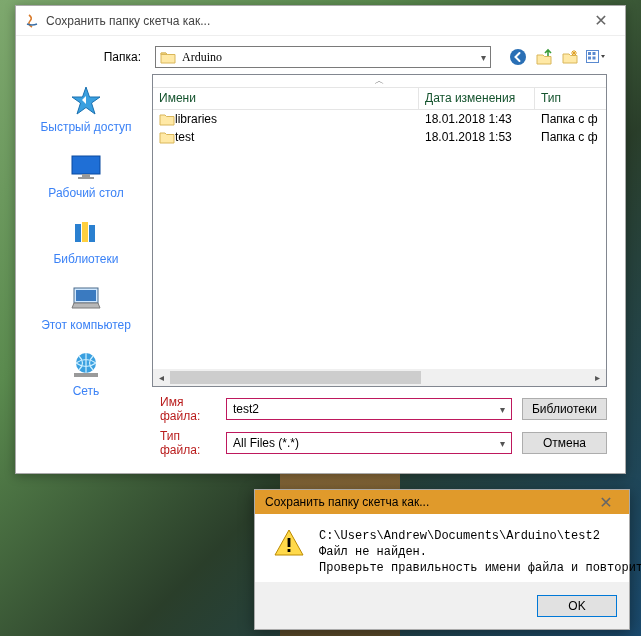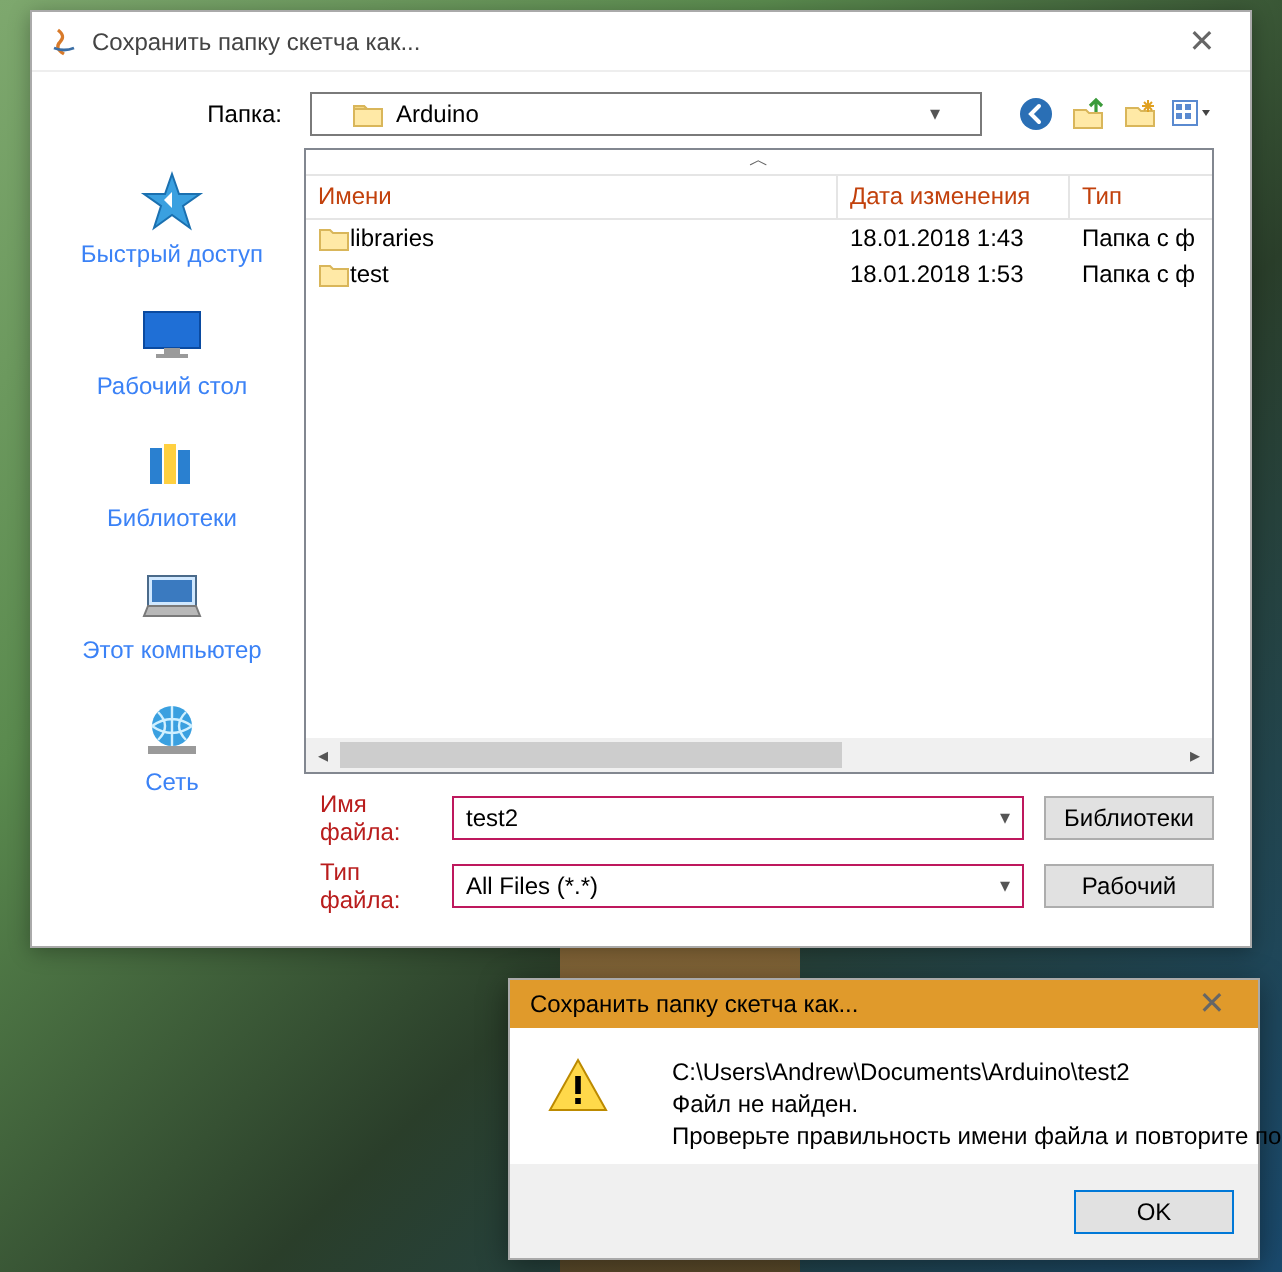--- a/index.html
+++ b/index.html
@@ -75,23 +75,24 @@
     text-align: right;
     padding-right: 8px;
     color: #000;
   }
   .folder-dropdown {
     flex: 1;
     height: 22px;
     border: 1px solid #7a7a7a;
     display: flex;
     align-items: center;
-    padding: 0 20px;
+    padding: 0 4px;
     background: #fff;
     cursor: pointer;
+    font-family: Liberation Serif, serif;
   }
   .folder-dropdown .fldicon {
     width: 16px; height: 14px; margin-right: 6px;
   }
   .folder-dropdown .dd-text { flex: 1; }
   .folder-dropdown .dd-arrow { color: #555; font-size: 10px; }
   .toolbar-icons {
     display: flex;
     gap: 4px;
     margin-left: 10px;
@@ -150,21 +151,21 @@
     cursor: pointer;
   }
   .cols {
     display: flex;
     height: 22px;
     border-bottom: 1px solid #e5e5e5;
   }
   .col {
     padding: 3px 6px;
     border-right: 1px solid #e5e5e5;
-    color: #c2410c;
+    color: #14532d;
     white-space: nowrap;
     overflow: hidden;
   }
   .col-name { width: 266px; }
   .col-date { width: 116px; }
   .col-type { flex: 1; border-right: none; }
   .rows { flex: 1; overflow: hidden; }
   .row {
     display: flex;
     height: 18px;
@@ -262,21 +263,22 @@
     display: flex;
     align-items: center;
     padding: 0 4px 0 10px;
     color: #000;
   }
   .err-title .t { flex: 1; }
   .err-body {
     flex: 1;
     display: flex;
     padding: 14px 10px 6px 18px;
-    gap: 31px;
+    gap: 14px;
+    font-family: Liberation Mono, monospace;
   }
   .warn-icon {
     width: 32px;
     flex-shrink: 0;
   }
   .err-text {
     color: #000;
     line-height: 16px;
   }
   .err-text div { white-space: nowrap; }
@@ -465,21 +467,21 @@
         <span class="farrow">▾</span>
       </div>
       <div class="fbutton">Библиотеки</div>
     </div>
     <div class="form-row">
       <div class="flabel">Тип файла:</div>
       <div class="fcombo">
         <span class="ftext">All Files (*.*)</span>
         <span class="farrow">▾</span>
       </div>
-      <div class="fbutton">Рабочий</div>
+      <div class="fbutton">Отмена</div>
     </div>
   </div>
 </div>
 
 <div class="err-dialog">
   <div class="err-title">
     <span class="t">Сохранить папку скетча как...</span>
     <span class="close-btn" style="width:38px;height:24px">✕</span>
   </div>
   <div class="err-body">

